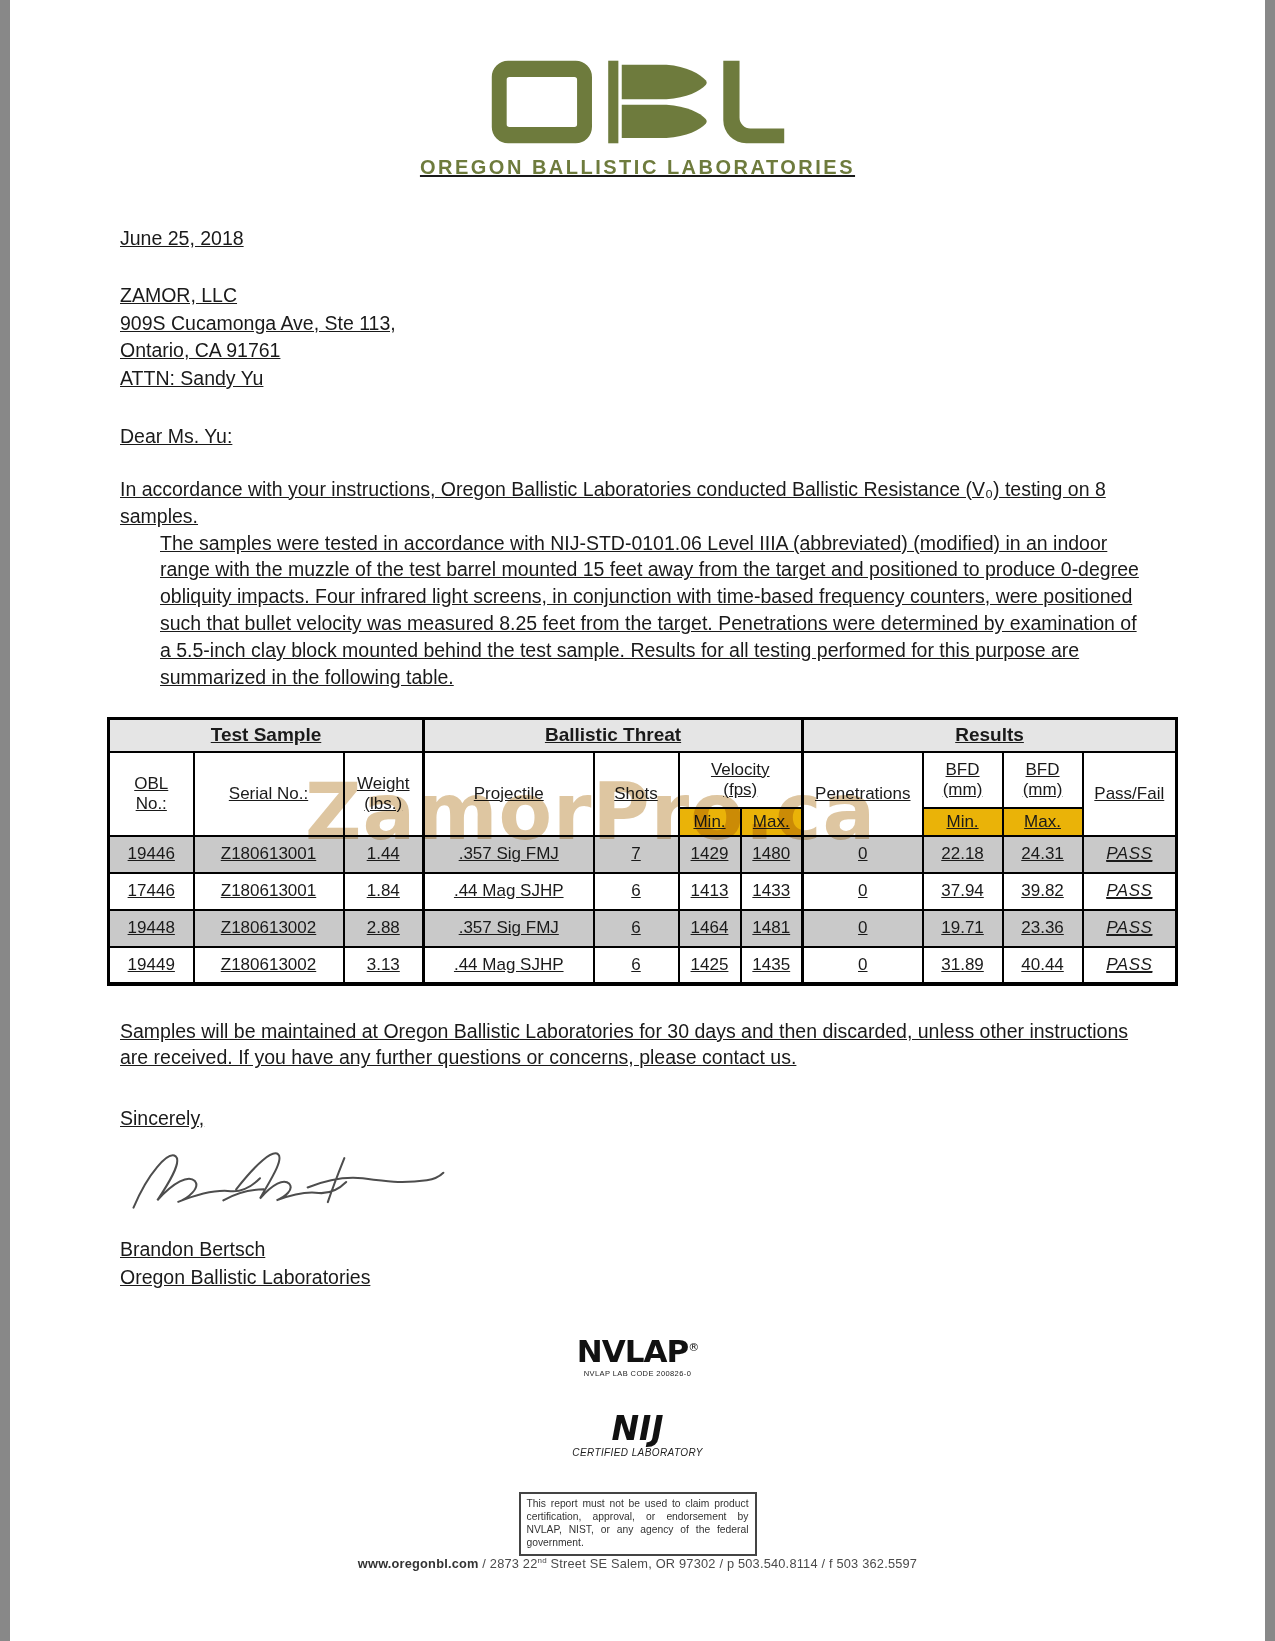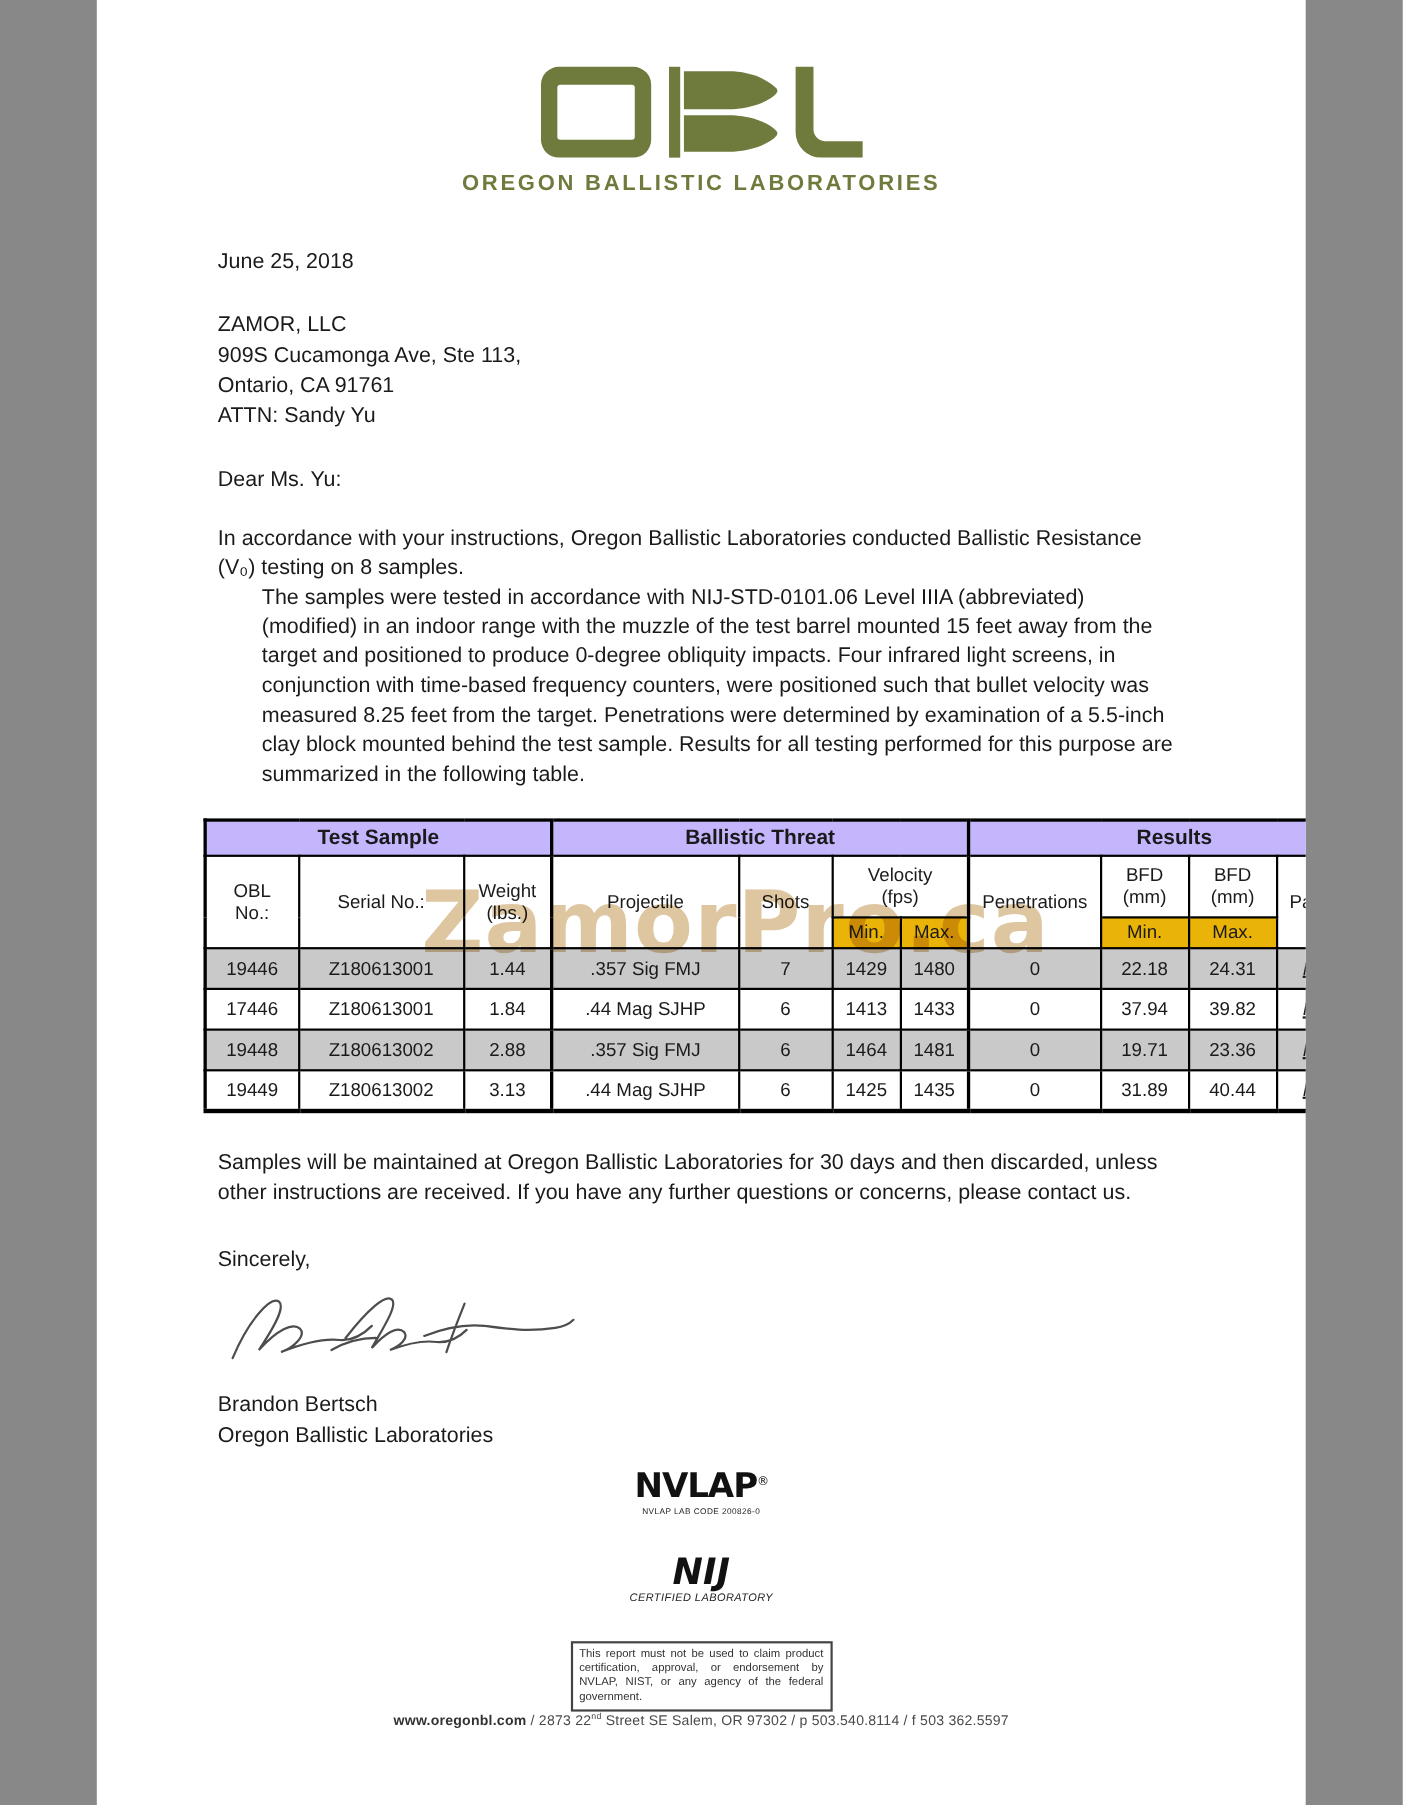--- a/index.html
+++ b/index.html
@@ -1,25 +1,26 @@
 <!DOCTYPE html>
 <html><head>
 <meta charset="utf-8">
 <style>
   * { margin: 0; padding: 0; box-sizing: border-box; }
   html, body { background: #888; }
   .page {
     position: relative;
-    width: 1099px;
+    width: 1255px;
     height: 1641px;
     margin: 0 auto;
     background: #ffffff;
     font-family: "Liberation Sans", "DejaVu Sans", sans-serif;
     color: #1a1a1a;
     overflow: hidden;
+    text-decoration: underline;
   }
   
   .logo-block { padding-top: 58px; text-align: center; }
   .logo-mark { display: block; margin: 0 auto; }
   .logo-subtitle {
     margin-top: 10px;
     font-size: 20px;
     font-weight: bold;
     letter-spacing: 2.5px;
     color: #6e7b3d;
@@ -41,21 +42,21 @@
     text-align: center;
   }
   table.results th, table.results td {
     border: 2px solid #000;
     padding: 2px 3px;
     font-weight: normal;
     vertical-align: middle;
   }
   table.results { border: 3px solid #000; }
   tr.group-row th {
-    background: #c4b5fd;
+    background: #e5e5e5;
     font-weight: bold;
     font-size: 19px;
     height: 33px;
   }
   tr.sub-row th { background: #fff; height: 56px; white-space: pre-line; }
   tr.minmax-row th { background: #eab308; height: 28px; }
   tbody tr { height: 37px; }
   tbody tr.shade { background: #c9c9c9; }
   .gb { border-left-width: 3px !important; }
   tbody tr:last-child td { border-bottom-width: 4px; }

